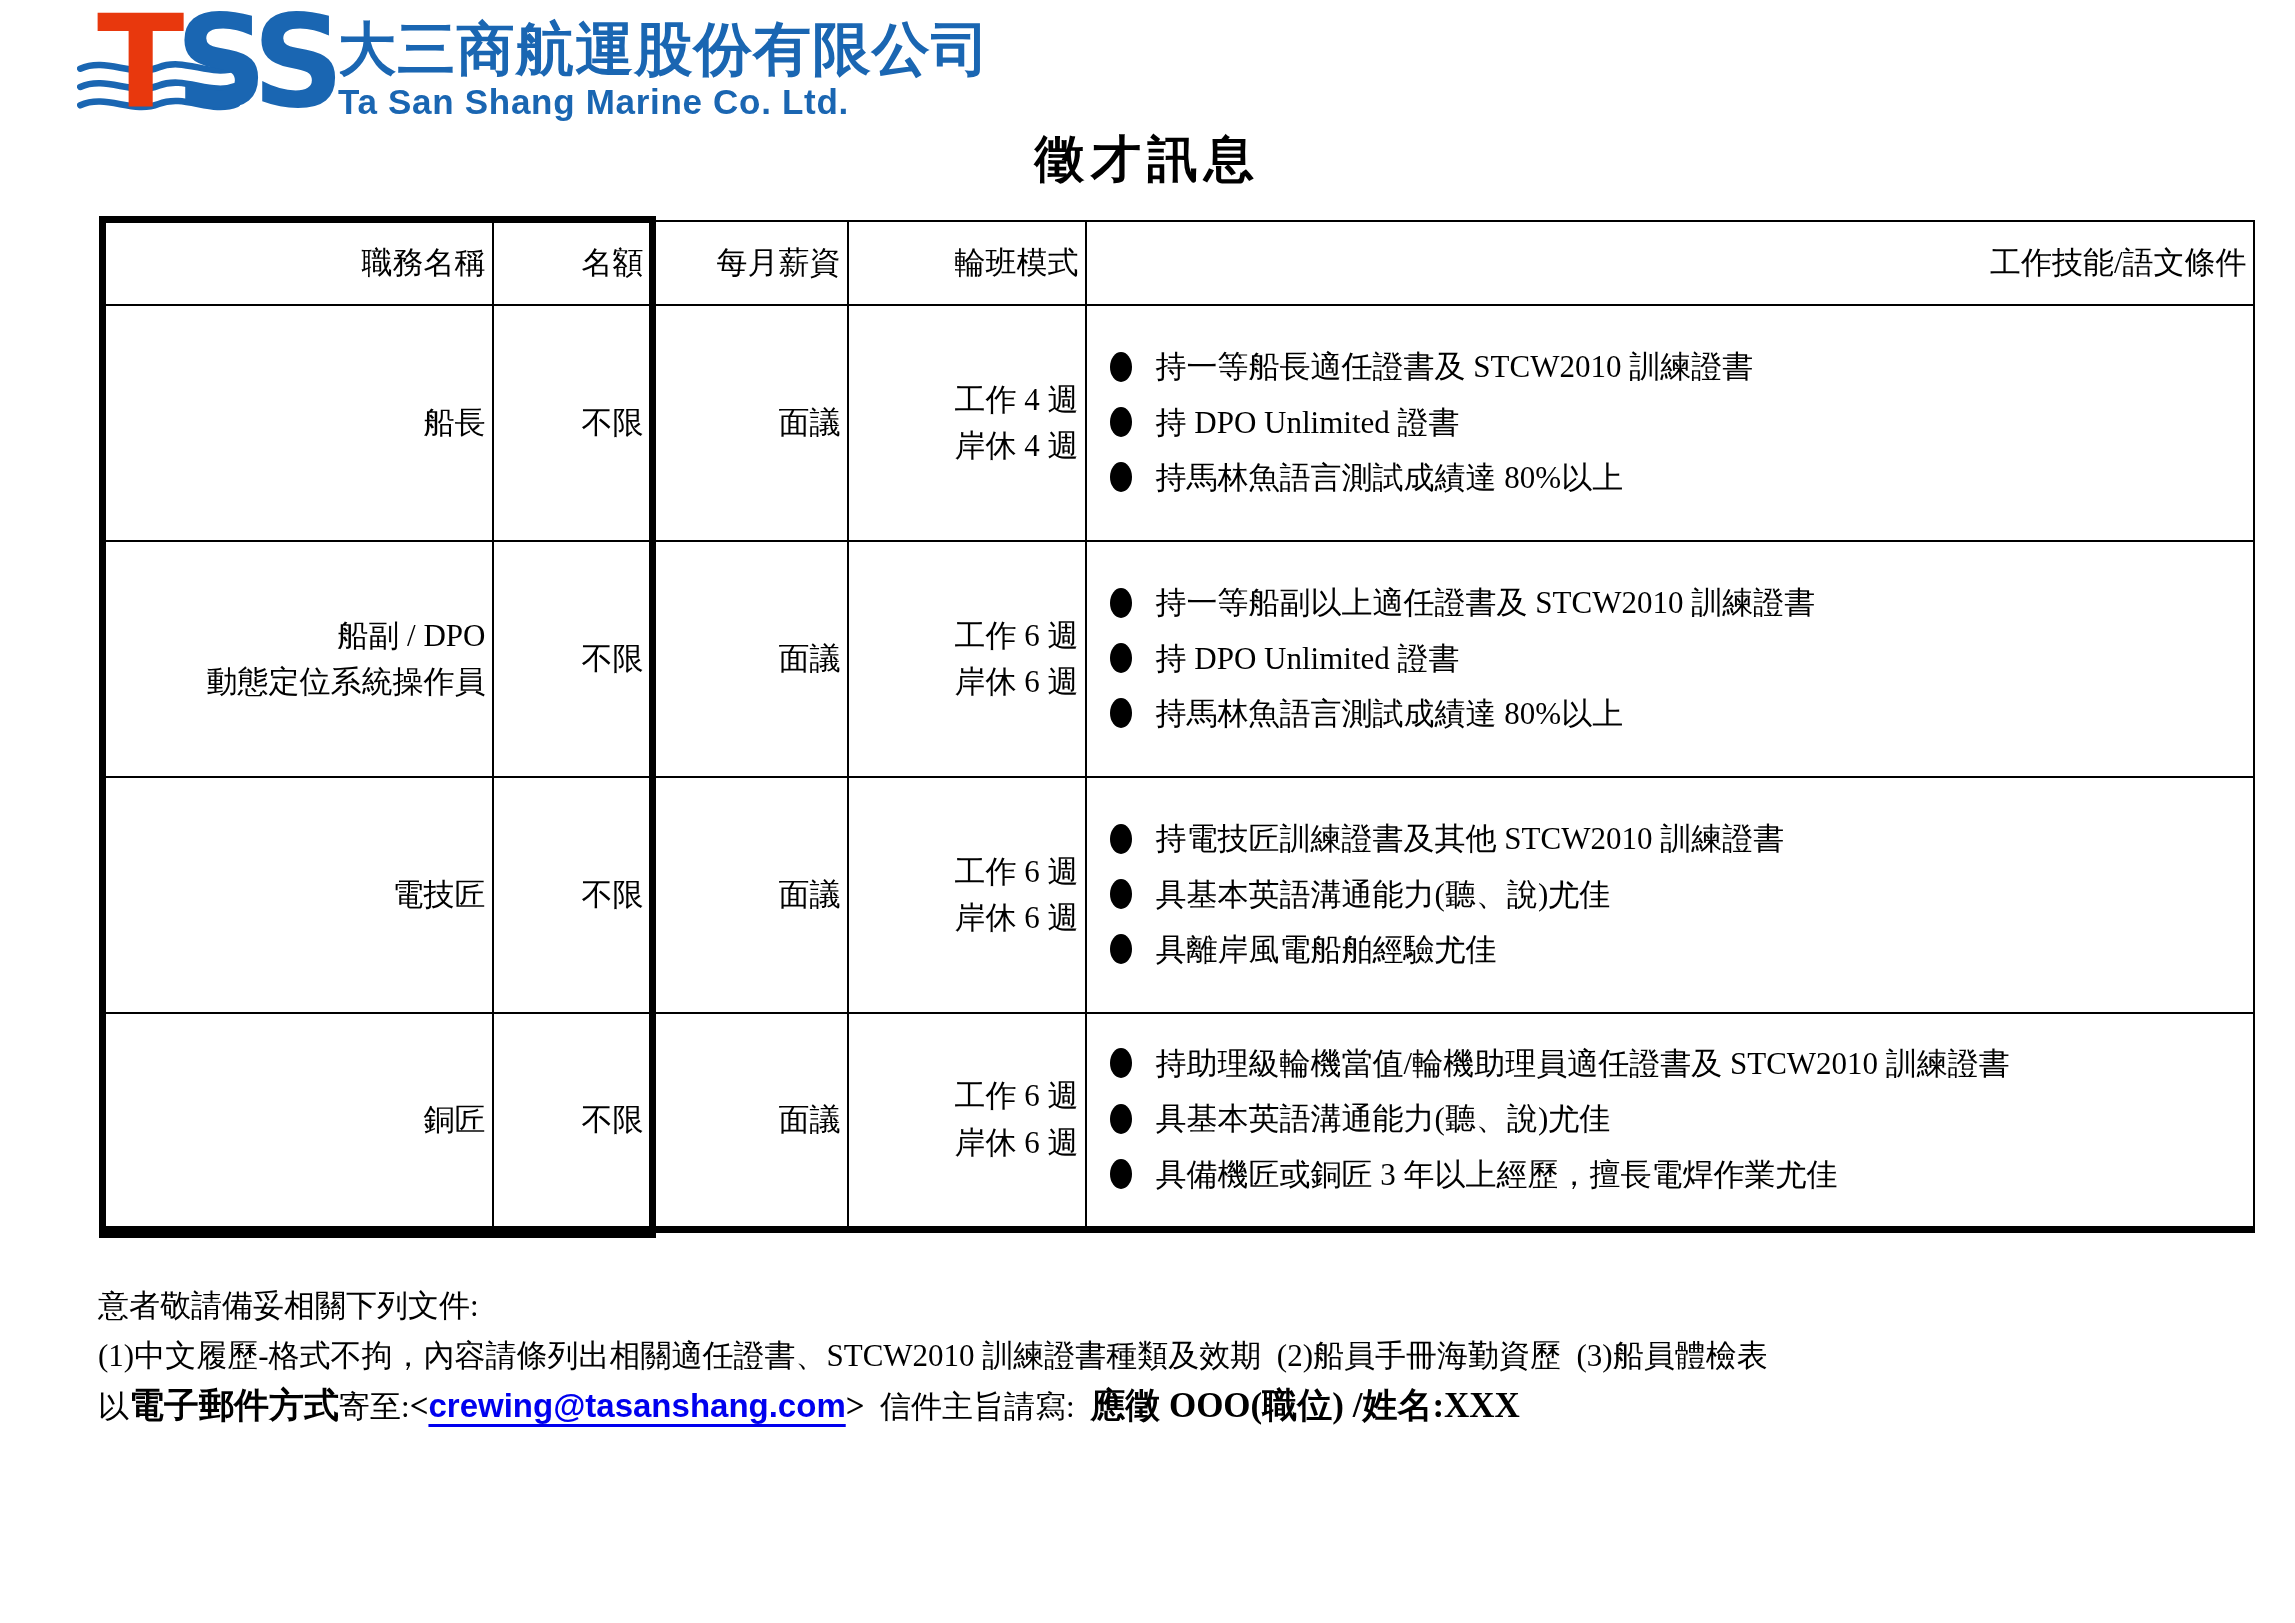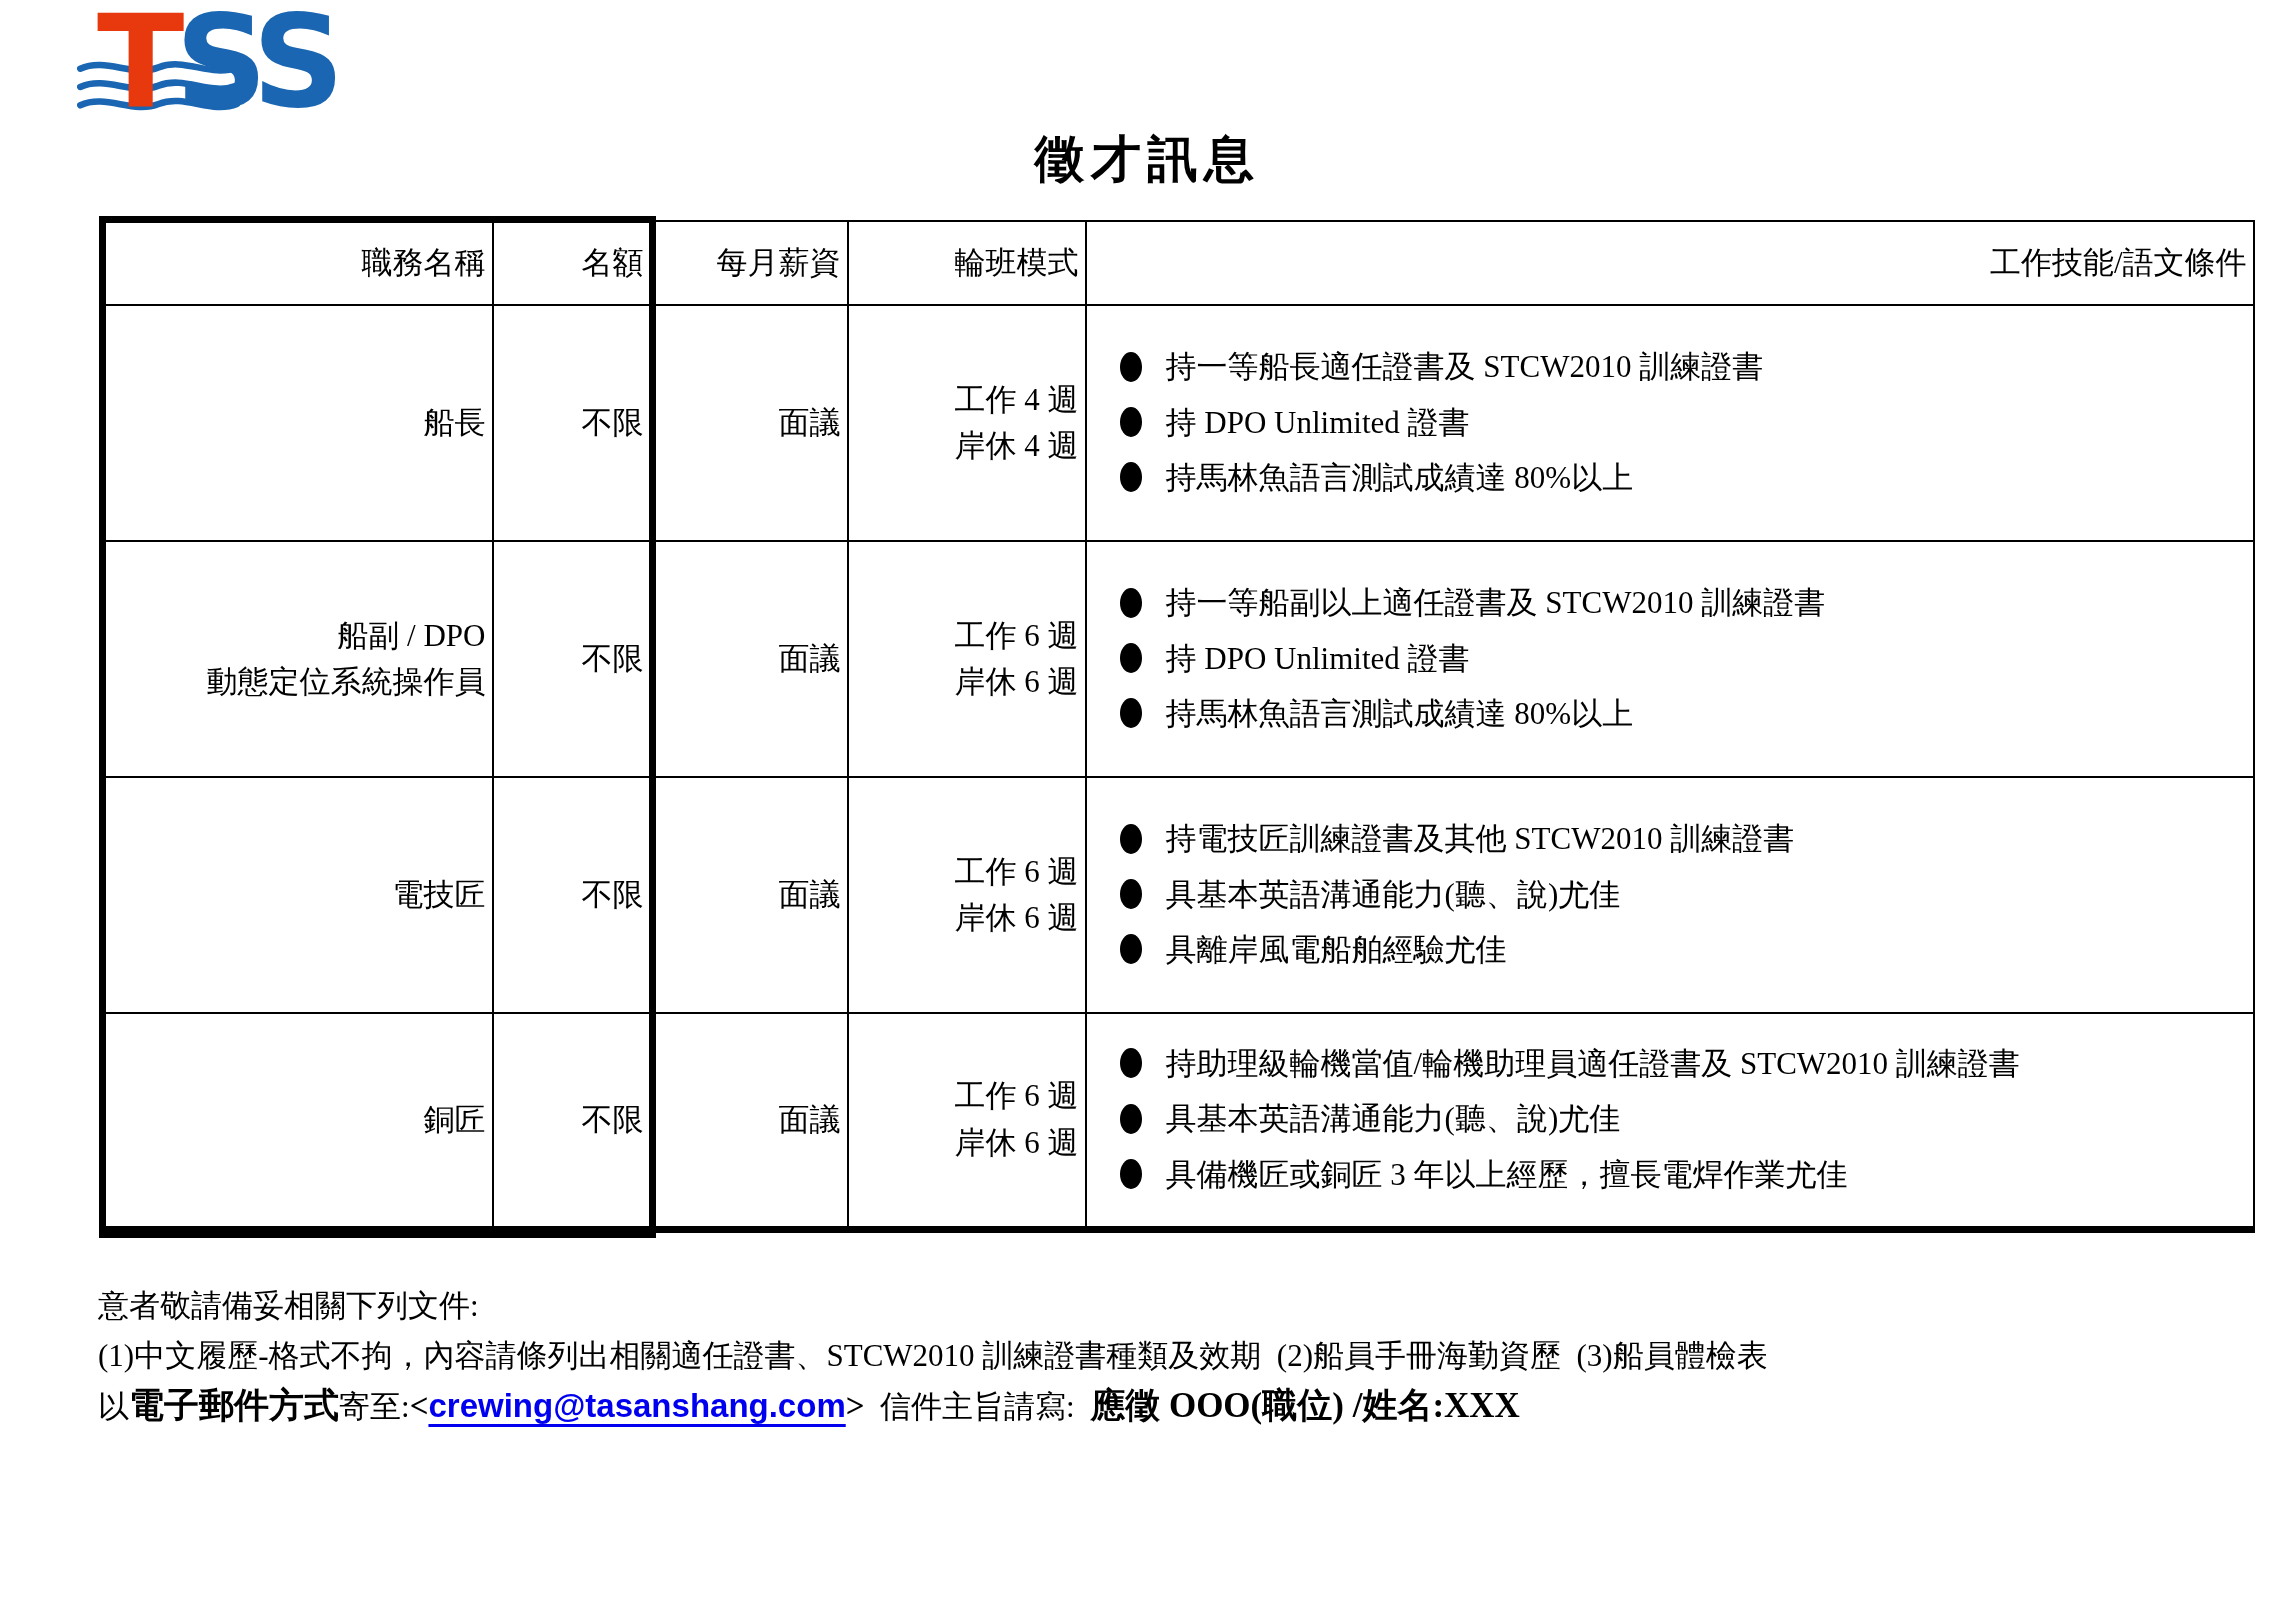--- a/index.html
+++ b/index.html
@@ -51,21 +51,21 @@
     border:var(--thin) solid #000;border-bottom:var(--thick) solid #000;
   }
   .job-table th,.job-table td{
     border:var(--thin) solid #000;font-weight:400;font-size:31px;line-height:1.5;
     text-align:right;vertical-align:middle;padding:5.2px 6.5px;
   }
   .job-table thead tr{height:84px;}
   .job-table tbody tr{height:236px;}
   .job-table tbody tr:last-child{height:216px;}
   .job-table td.c-req{text-align:left;padding:13px 15.7px 13px 22px;}
-  .req-list{list-style:none;margin:11px;padding:0;display:flex;flex-direction:column;gap:10.5px;}
+  .req-list{list-style:none;margin:1px;padding:0;display:flex;flex-direction:column;gap:10.5px;}
   .req-list li{display:flex;align-items:flex-start;gap:23.6px;}
   .bullet{flex:0 0 auto;width:22px;height:30px;margin-top:6.5px;background:#000;border-radius:50%;}
   .req-text{font-size:31px;line-height:1.45;}
   .line{line-height:1.5;}
 
   
   .thick-overlay{
     position:absolute;left:-3.9px;top:-3.9px;bottom:-5.2px;width:557px;
     border:var(--thick) solid #000;pointer-events:none;
   }
@@ -89,20 +89,24 @@
 <div class="page">
 
   <header class="company-header">
     <div class="logo-tss">
       <svg class="logo-waves" width="209" height="72" viewBox="0 0 320 110">
         <path d="M5 30 C45 12, 85 44, 125 28 S 205 44, 245 28" fill="none" stroke="#1A66B2" stroke-width="10" stroke-linecap="round"></path>
         <path d="M5 58 C45 40, 85 72, 125 56 S 205 72, 245 56" fill="none" stroke="#1A66B2" stroke-width="10" stroke-linecap="round"></path>
         <path d="M5 86 C45 68, 85 100, 125 84 S 205 100, 245 84" fill="none" stroke="#1A66B2" stroke-width="10" stroke-linecap="round"></path>
       </svg>
       <div class="letters"><span class="t">T</span><span class="ss">SS</span></div>
+    </div>
+    <div class="company-names">
+      <div class="company-zh">大三商航運股份有限公司</div>
+      <div class="company-en">Ta San Shang Marine Co. Ltd.</div>
     </div>
   </header>
 
   <h1 class="page-title">徵才訊息</h1>
 
   <div class="table-wrap">
     <table class="job-table">
       <colgroup>
         <col style="width:389px">
           <col style="width:158px">

